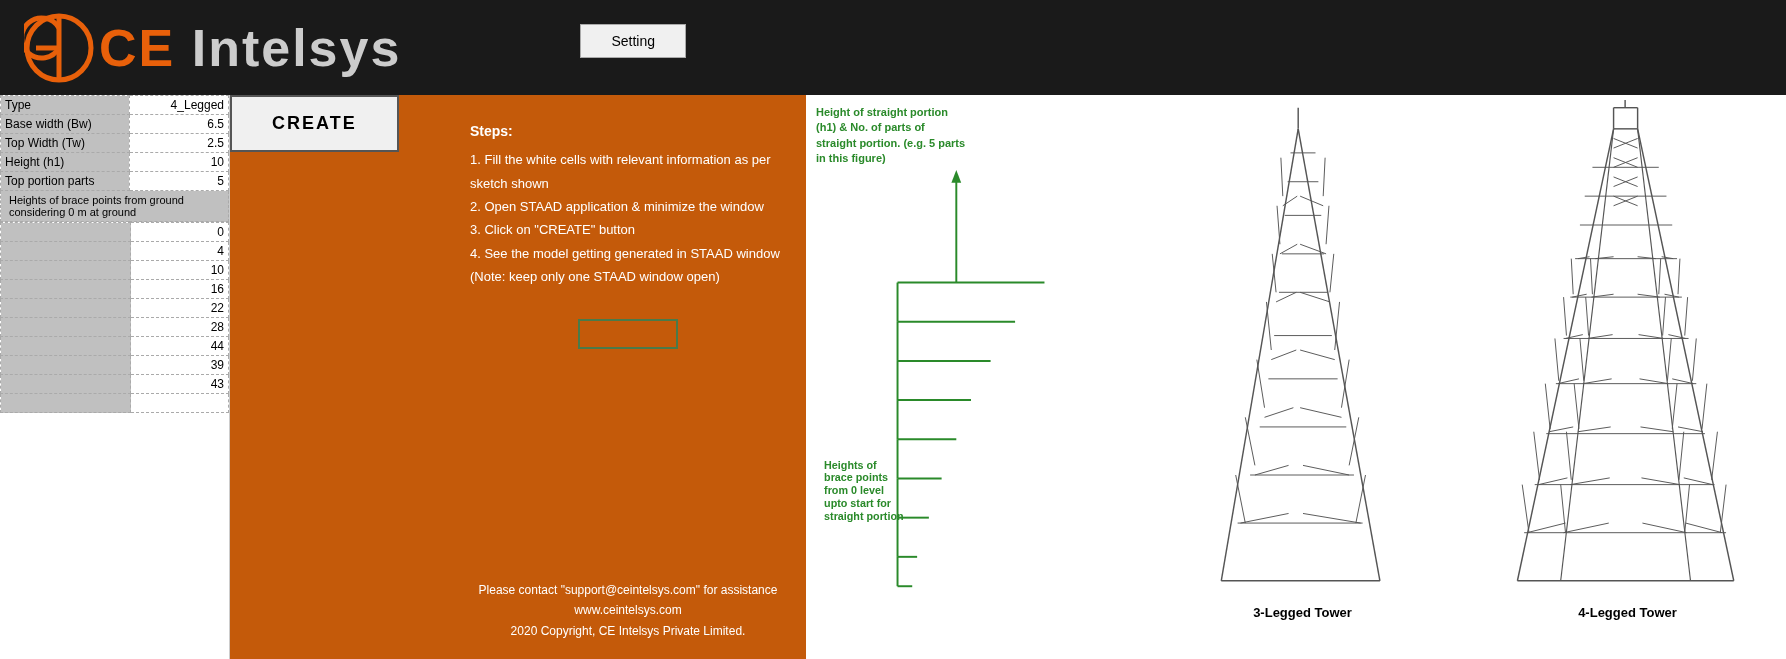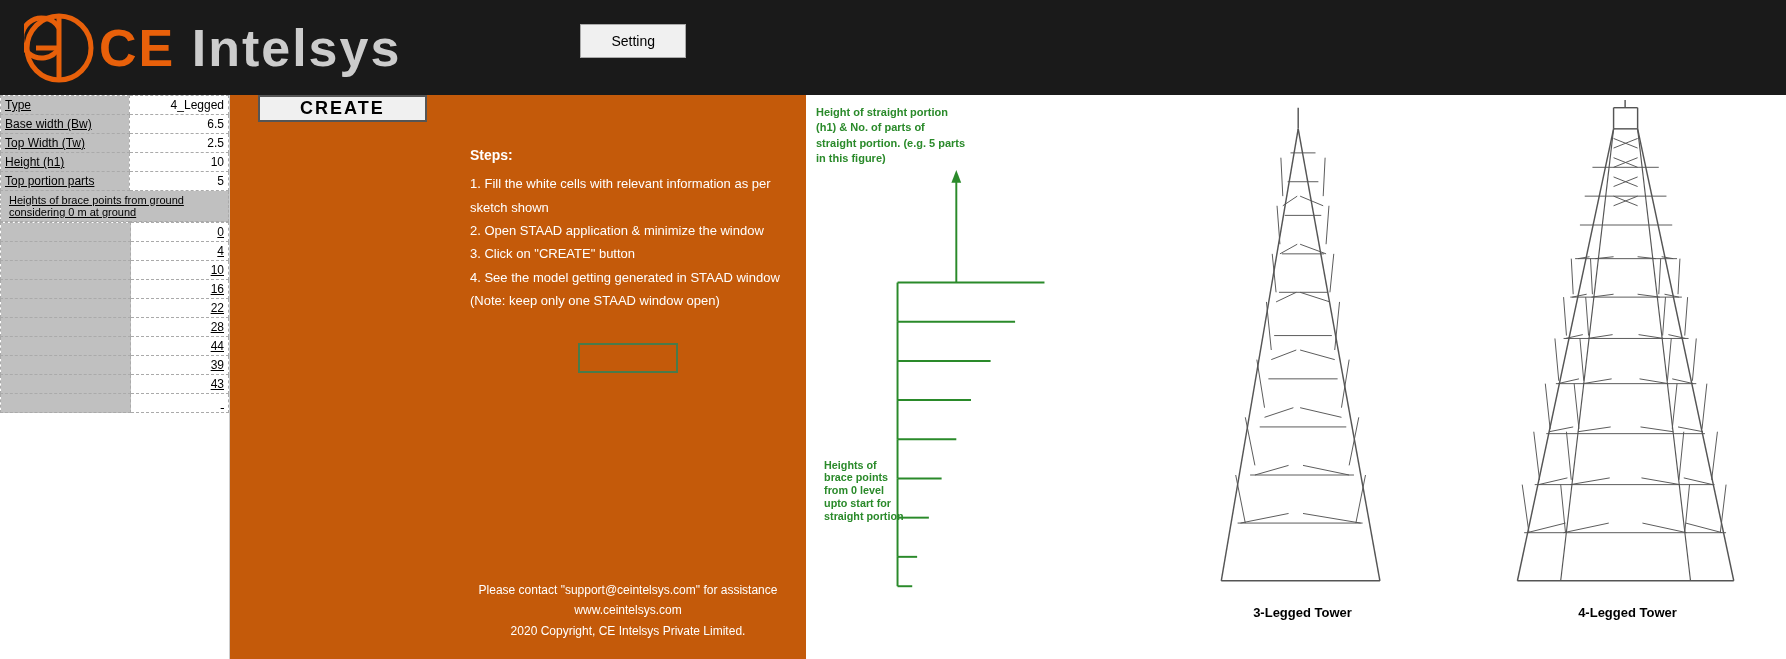--- a/index.html
+++ b/index.html
@@ -62,21 +62,20 @@
     .left-panel {
       width: 230px;
       background: #fff;
       border-right: 1px solid #ccc;
       overflow-y: auto;
     }
 
     .form-table {
       width: 100%;
       border-collapse: collapse;
-      text-decoration: underline;
     }
     .form-table td {
       border: 1px dashed #aaa;
       padding: 2px 4px;
       font-size: 12px;
     }
     .form-table td.label {
       background: #c0c0c0;
       width: 130px;
       color: #000;
@@ -101,33 +100,32 @@
       padding: 2px 4px;
       text-align: right;
       font-size: 12px;
     }
     .height-row td.val {
       background: #fff;
     }
     .create-btn {
       background: #f0f0f0;
       border: 2px solid #555;
-      padding: 1px 40px;
+      padding: 16px 40px;
       font-size: 18px;
       font-weight: bold;
       cursor: pointer;
       letter-spacing: 2px;
-      margin-left: 28px;
     }
 
     
     .orange-panel {
       flex: 1;
       background: #c45a0a;
-      padding: 28px 20px 10px 240px;
+      padding: 4px 20px 10px 240px;
       position: relative;
       display: flex;
       flex-direction: column;
       justify-content: space-between;
     }
     .steps-area {
       color: #fff;
       font-size: 13px;
       line-height: 1.8;
     }

